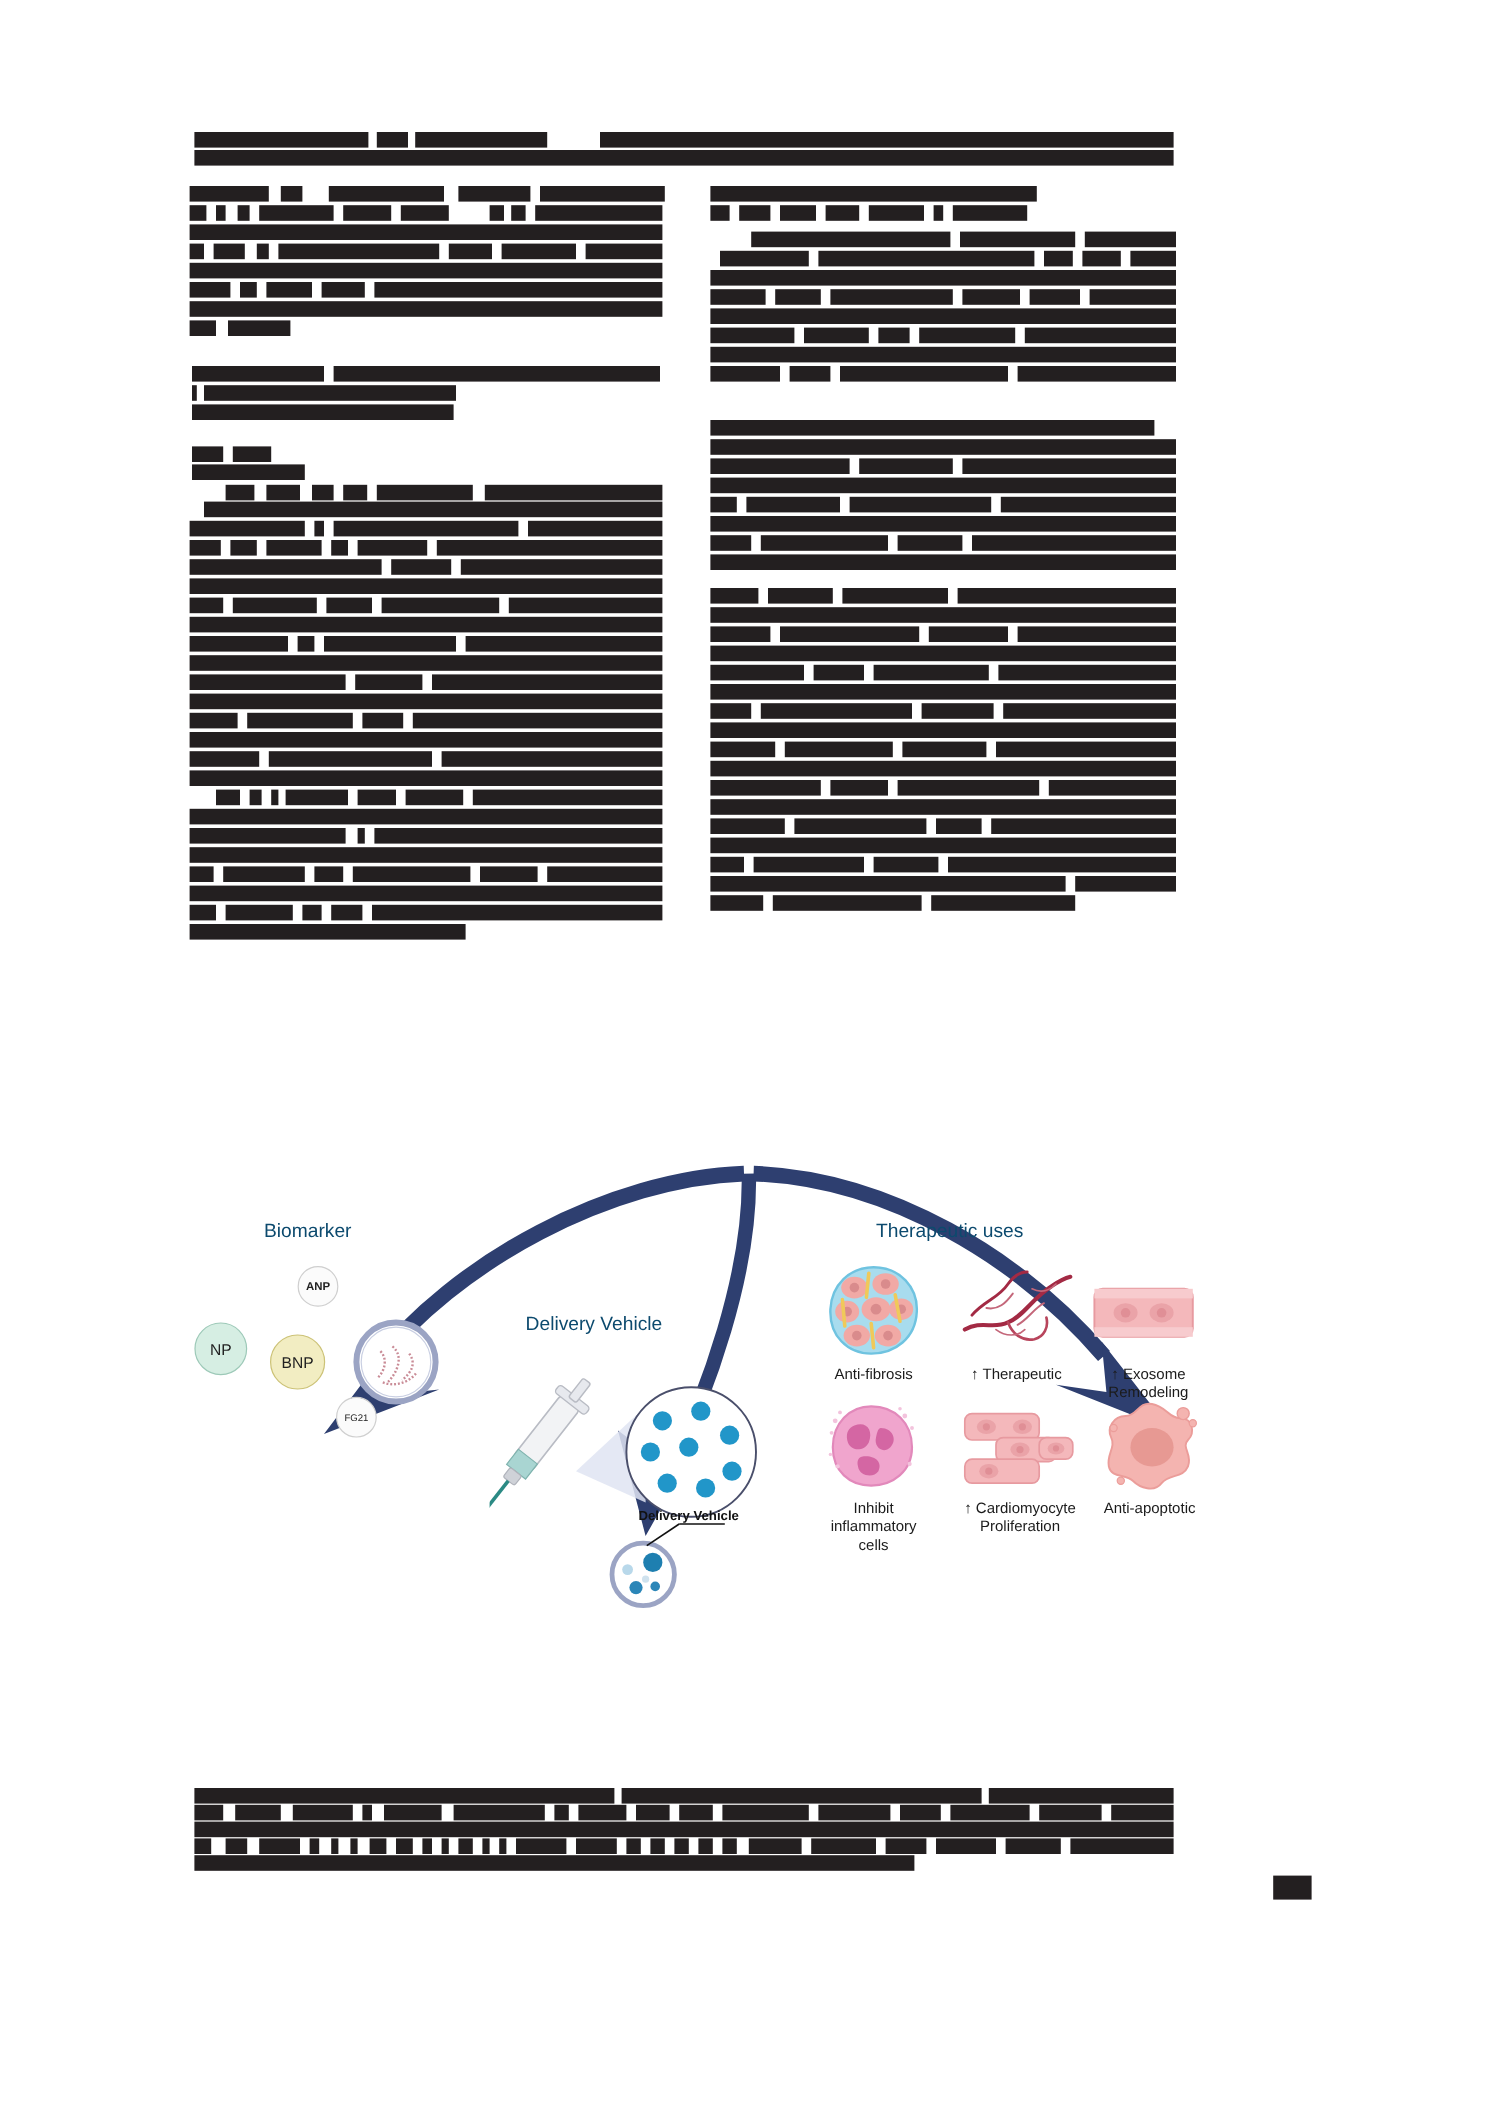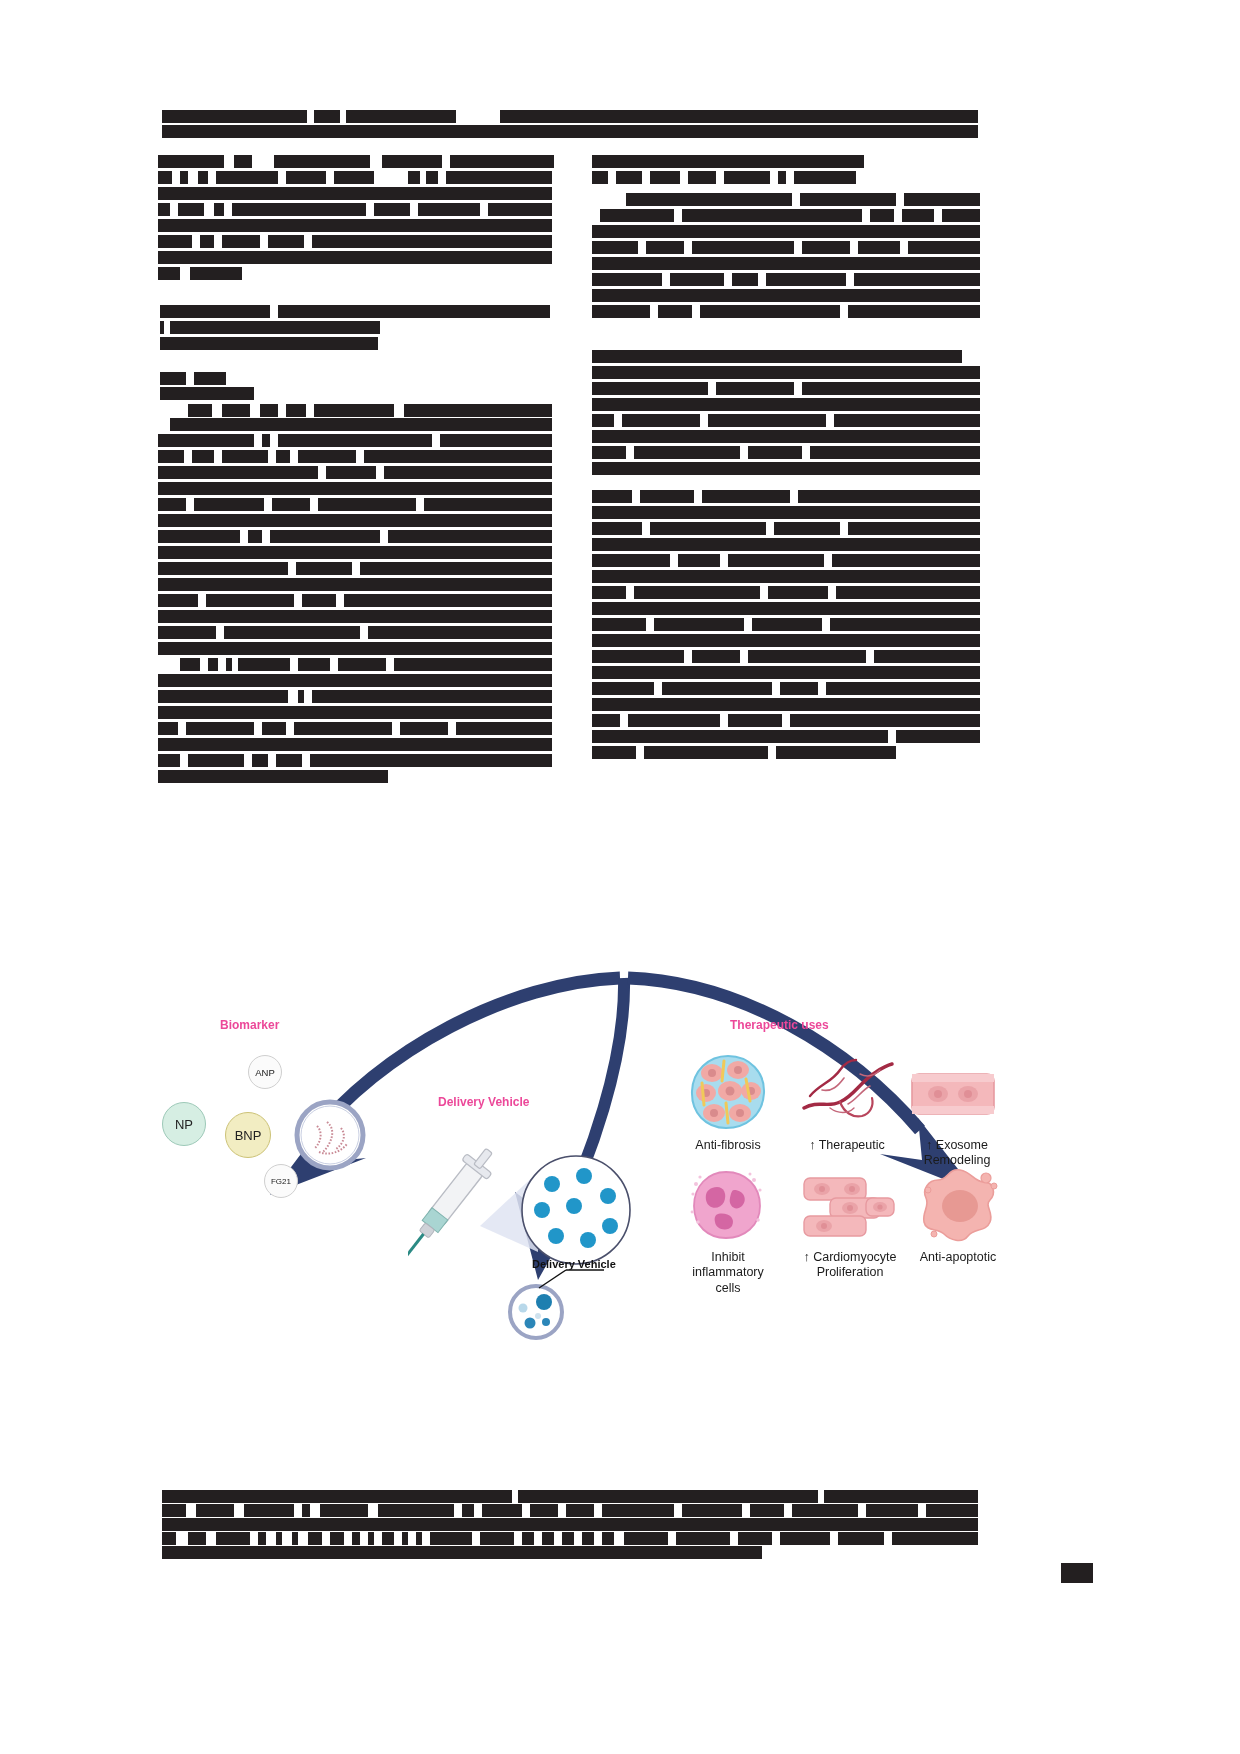--- a/index.html
+++ b/index.html
@@ -41,23 +41,23 @@
     left: 0; top: 0;
     width: 940px;
     text-align: center;
     font-size: 17px;
     font-weight: bold;
     color: #111111;
     letter-spacing: -0.1px;
   }
   .branch-label {
     position: absolute;
-    font-size: 12px;
-    font-weight: bold;
-    color: #ec4899;
+    font-size: 16px;
+    font-weight: normal;
+    color: #0c4a6e;
     white-space: nowrap;
   }
   .small-label {
     position: absolute;
     font-size: 12.5px;
     color: #1b1b1b;
     text-align: center;
     line-height: 1.22;
     white-space: pre-line;
   }
@@ -75,21 +75,21 @@
     display: flex;
     align-items: center;
     justify-content: center;
     box-sizing: border-box;
   }
   .bc-np   { background:#d6eee3; border:1px solid #9dc9b8; }
   .bc-bnp  { background:#f2edc2; border:1px solid #ccc276; }
   .bc-anp  { background:#fbfbfb; border:1px solid #cfcfcf; }
   .bc-fg21 { background:#fbfbfb; border:1px solid #cfcfcf; }
   .bc-label { font-size: 13px; color: #222; font-family: "Liberation Sans", sans-serif; }
-  .bc-label.sm { font-size: 9.5px; }
+  .bc-label.sm { font-size: 9.5px; font-weight: bold; }
   .bc-label.xs { font-size: 8px; }
 
   .page-number-bar {
     position: absolute;
     background: #231f20;
     right: 147px;
     bottom: 171px;
     width: 32px;
     height: 20px;
   }
@@ -407,21 +407,21 @@
     </div>
 
     <div class="biomarker-circle bc-np" style="left:12px; top:172px; width:44px; height:44px;">
       <span class="bc-label">NP</span>
     </div>
 
     <div class="biomarker-circle bc-bnp" style="left:75px; top:182px; width:46px; height:46px;">
       <span class="bc-label">BNP</span>
     </div>
 
-    <div class="biomarker-circle bc-fg21" style="left:114px; top:234px; width:34px; height:34px;text-align:right;">
+    <div class="biomarker-circle bc-fg21" style="left:130px; top:234px; width:34px; height:34px;text-align:right;">
       <span class="bc-label xs">FG21</span>
     </div>
 
     <svg width="74" height="74" style="position:absolute; left:143px; top:168px;" viewBox="0 0 74 74">
       <circle cx="37" cy="37" r="33" fill="#ffffff" stroke="#9ba4c4" stroke-width="5"></circle>
       <circle cx="37" cy="37" r="29" fill="#ffffff" stroke="#c9cfe2" stroke-width="1"></circle>
       <path d="M24 28 C30 34, 28 44, 22 50" stroke="#c98b96" stroke-width="2" fill="none" stroke-dasharray="1.6 1.6"></path>
       <path d="M34 24 C44 32, 38 46, 30 54" stroke="#c98b96" stroke-width="2" fill="none" stroke-dasharray="1.6 1.6"></path>
       <path d="M48 30 C54 38, 50 46, 42 52" stroke="#c98b96" stroke-width="2" fill="none" stroke-dasharray="1.6 1.6"></path>
       <path d="M26 54 C36 58, 48 54, 54 46" stroke="#c98b96" stroke-width="2" fill="none" stroke-dasharray="1.6 1.6"></path>

